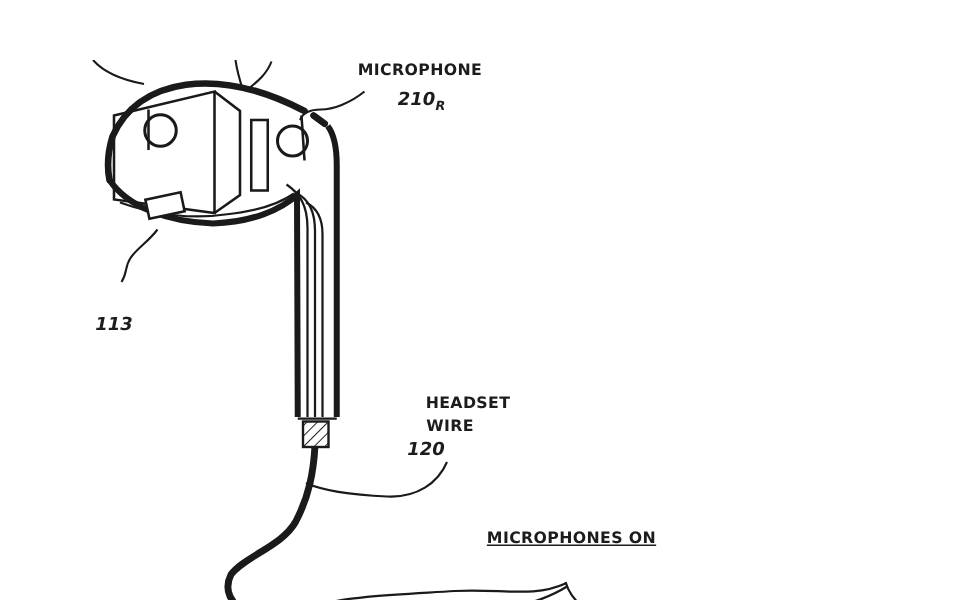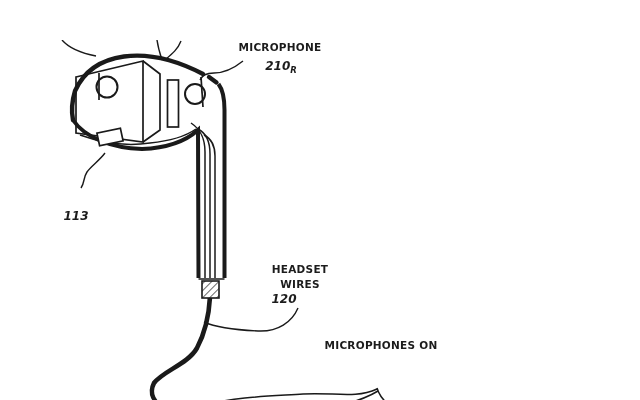--- a/index.html
+++ b/index.html
@@ -77,19 +77,19 @@
     <path d="M377,348 C381,362 395,371 410,378 C430,387 445,392 457,401" fill="none" stroke="#1a1a1a" stroke-width="1.5"></path>
     <polygon points="203,366 213,360.5 211.5,369.5" fill="#1a1a1a"></polygon>
     <polygon points="290,388.5 300,383 299,391.5" fill="#1a1a1a"></polygon>
   </svg>
 
   <div class="lbl lbl-caps" style="left:280px;top:2px;">MICROPHONE</div>
   <div class="lbl lbl-num" style="left:281px;top:20px;"><span>210</span><sub>R</sub></div>
 
   <div class="lbl lbl-num" style="left:76px;top:170px;text-align:right;">113</div>
 
-  <div class="lbl lbl-caps" style="left:300px;top:224px;">HEADSET</div>
-  <div class="lbl lbl-caps" style="left:300px;top:239px;">WIRES</div>
+  <div class="lbl lbl-caps" style="left:312px;top:224px;">HEADSET</div>
+  <div class="lbl lbl-caps" style="left:300px;top:239px;">WIRE</div>
   <div class="lbl lbl-num" style="left:284px;top:253px;">120</div>
 
-  <div class="lbl lbl-caps" style="left:381px;top:300px;">MICROPHONES ON</div>
+  <div class="lbl lbl-caps" style="left:381px;top:314px;text-decoration:underline;">MICROPHONES ON</div>
 
 </div>
 
 </body></html>

